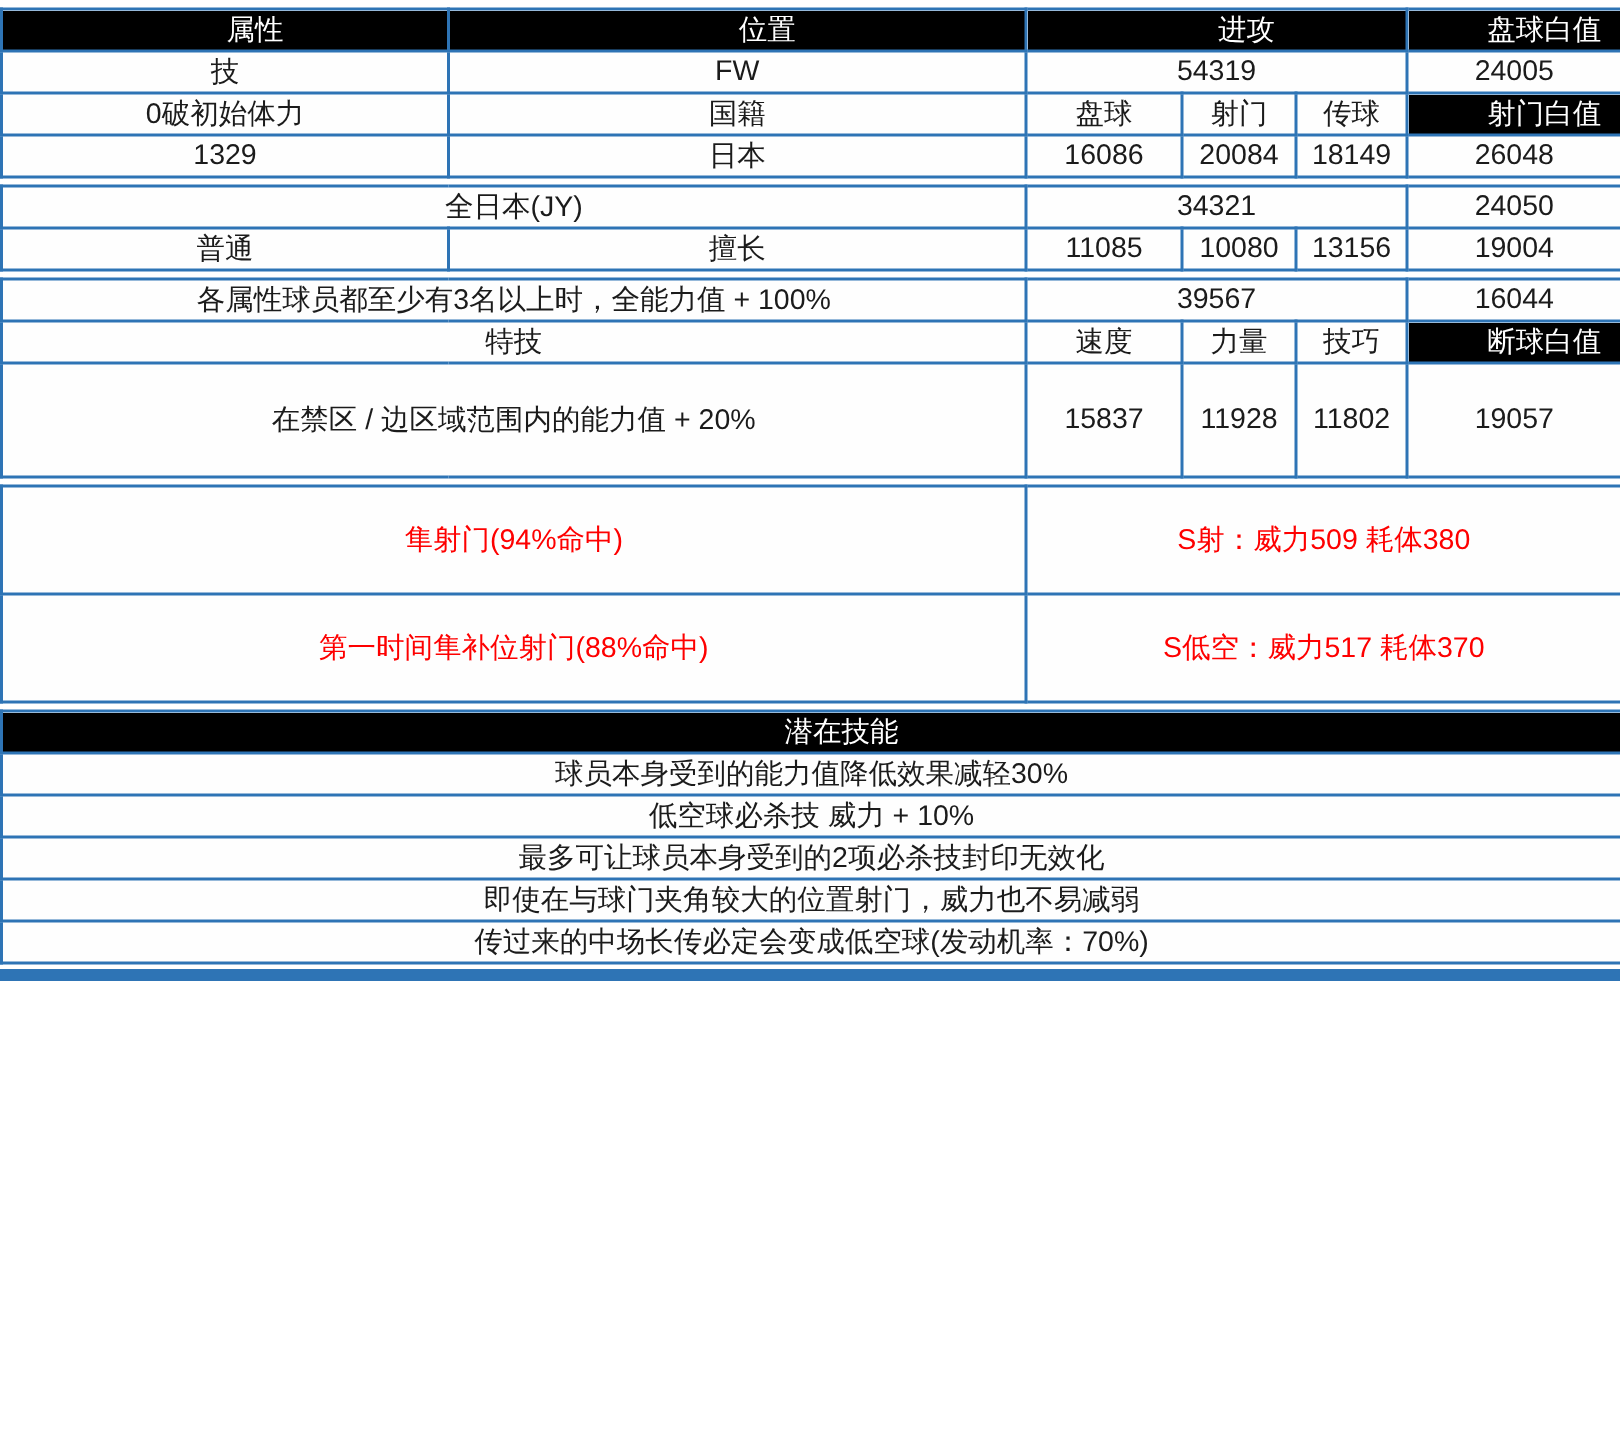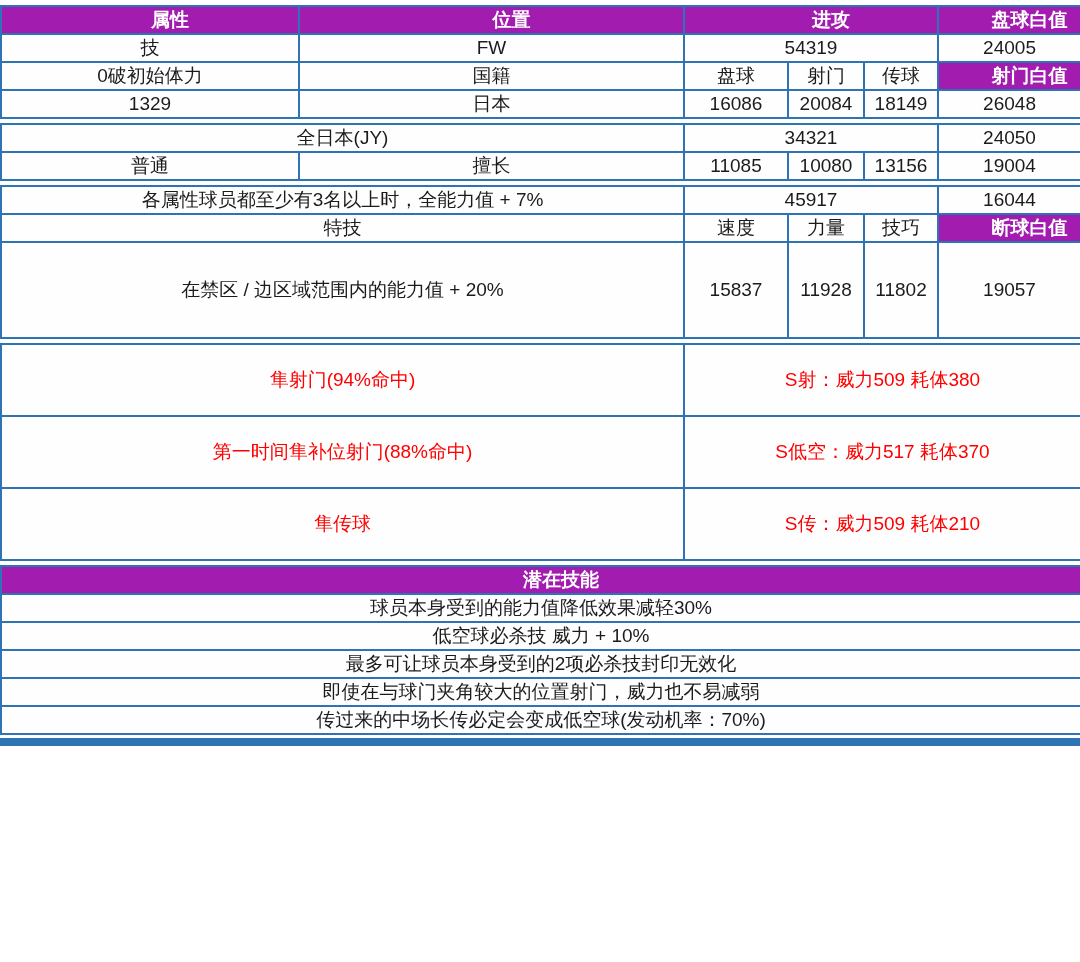--- a/index.html
+++ b/index.html
@@ -13,26 +13,26 @@
     border-collapse:collapse;table-layout:fixed;width:1080px;
   }
   table.band{margin-top:4px;}
   table.first{margin-top:0;}
   td{
     border:2px solid #2E74B5;
     text-align:center;vertical-align:middle;
     font-size:19px;color:#1b1b1b;background:#fefefe;
     padding:0;overflow:hidden;white-space:nowrap;
   }
-  td.hd{background:#a21caf;color:#ffffff;font-weight:bold;padding-left:40px;}
+  td.hd{background:#000000;color:#ffffff;font-weight:normal;padding-left:40px;}
   td.red{color:#FE0000;}
   tr.h26{height:26px;}
   tr.h28{height:28px;}
   tr.h30{height:20px;}
-  tr.h76{height:96px;}
+  tr.h76{height:76px;}
   tr.h72{height:72px;}
   .bottom-bar{
     margin-top:3px;height:8px;width:1080px;background:#2E74B5;
   }
 </style>
 </head>
 <body>
 
 <div class="page">
 
@@ -107,22 +107,22 @@
     <colgroup>
       <col style="width:298px">
         <col style="width:385px">
       <col style="width:104px">
         <col style="width:76px">
         <col style="width:74px">
       <col style="width:143px">
     </colgroup>
     <tbody>
     <tr class="h28">
-      <td colspan="2">各属性球员都至少有3名以上时，全能力值 + 7%</td>
-      <td colspan="3">45917</td>
+      <td colspan="2">各属性球员都至少有3名以上时，全能力值 + 100%</td>
+      <td colspan="3">39567</td>
       <td>16044</td>
     </tr>
     <tr class="h30">
       <td colspan="2">特技</td>
       <td>速度</td>
       <td>力量</td>
       <td>技巧</td>
       <td class="hd">断球白值</td>
     </tr>
     <tr class="h76">
@@ -141,24 +141,20 @@
         <col style="width:397px">
     </colgroup>
     <tbody>
     <tr class="h72">
       <td class="red">隼射门(94%命中)</td>
       <td class="red">S射：威力509 耗体380</td>
     </tr>
     <tr class="h72">
       <td class="red">第一时间隼补位射门(88%命中)</td>
       <td class="red">S低空：威力517 耗体370</td>
-    </tr>
-    <tr class="h72">
-      <td class="red">隼传球</td>
-      <td class="red">S传：威力509 耗体210</td>
     </tr>
   </tbody>
     </table>
 
   <table class="band">
     <colgroup>
       <col style="width:1080px">
     </colgroup>
     <tbody>
         <tr class="h26">

